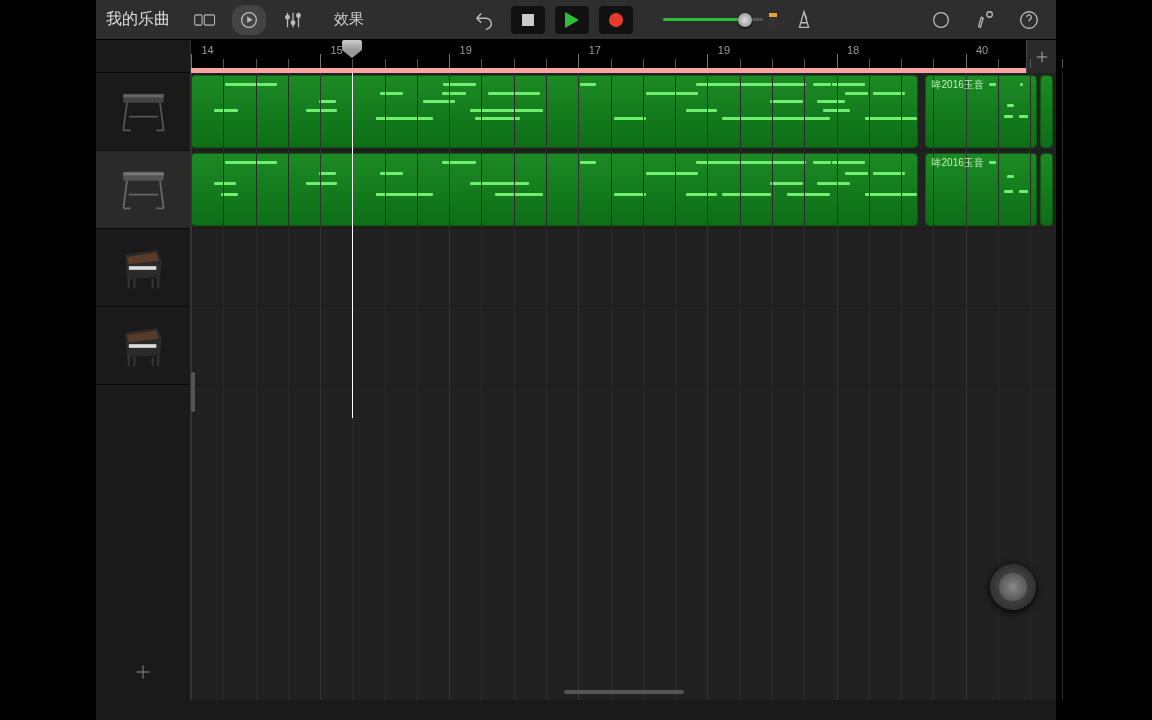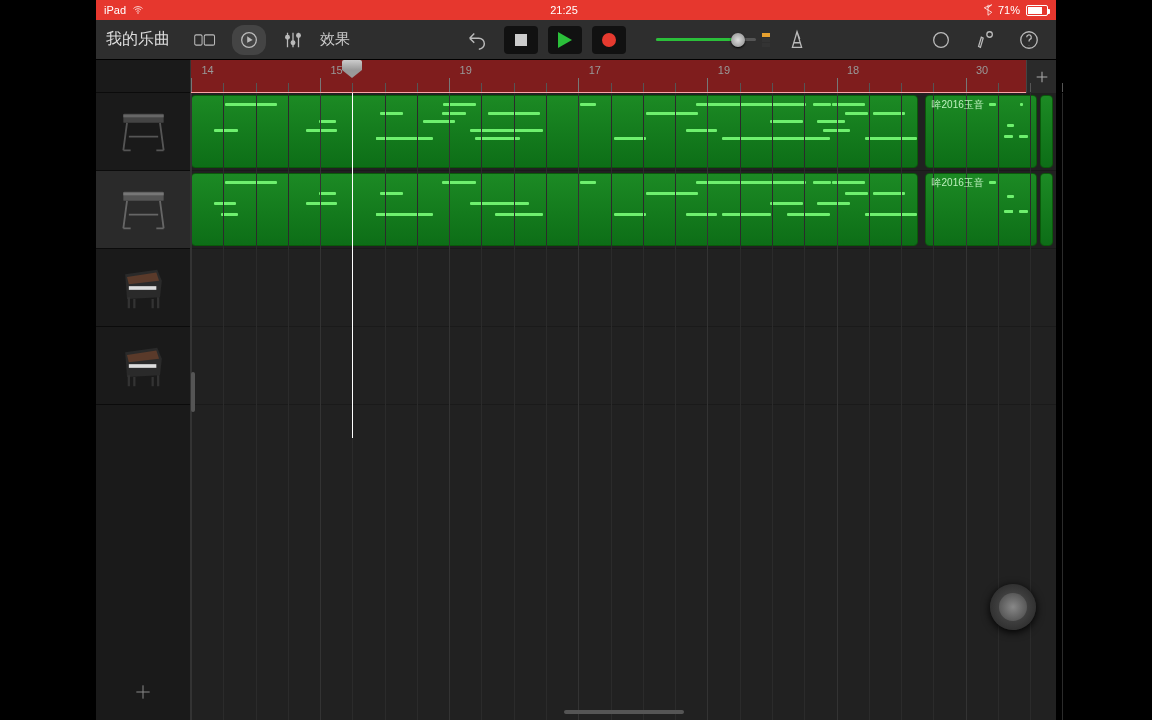--- a/index.html
+++ b/index.html
@@ -13,21 +13,21 @@
 .batt{display:flex;align-items:center;gap:3px}
 .batt-icon{width:22px;height:11px;border:1px solid #fff;border-radius:2px;position:relative}
 .batt-icon:after{content:"";position:absolute;right:-3px;top:3px;width:2px;height:5px;background:#fff;border-radius:0 1px 1px 0}
 .batt-fill{position:absolute;left:1px;top:1px;bottom:1px;background:#fff;width:70%}
 
 
 .toolbar{height:40px;background:#2e2e2e;display:flex;align-items:center;padding:0 10px;gap:10px;border-bottom:1px solid #000}
 .song{color:#ddd;font-size:16px;margin-right:8px}
 .tool-btn{width:34px;height:30px;display:flex;align-items:center;justify-content:center;color:#bbb;cursor:pointer}
 .tool-btn svg{width:22px;height:22px;stroke:#bbb;fill:none;stroke-width:1.4}
-.fx{color:#ccc;font-size:15px;margin-left:0;margin-right:auto}
+.fx{color:#ccc;font-size:15px;margin-left:14px;margin-right:auto}
 
 
 .transport{display:flex;align-items:center;gap:10px}
 .tbtn{width:34px;height:28px;border-radius:4px;display:flex;align-items:center;justify-content:center;cursor:pointer}
 .tbtn.dark{background:#111}
 .stop-sq{width:12px;height:12px;background:#ccc}
 .play-tri{width:0;height:0;border-left:14px solid #2bbf3a;border-top:8px solid transparent;border-bottom:8px solid transparent}
 .rec-c{width:14px;height:14px;border-radius:50%;background:#e63a2f}
 .vol{display:flex;align-items:center;gap:6px;margin-left:20px}
 .vol-track{width:100px;height:3px;background:#555;position:relative;border-radius:2px}
@@ -44,21 +44,21 @@
 .trackcol{width:95px;background:#1a1a1a;display:flex;flex-direction:column;border-right:1px solid #333}
 .trackcol .spacer{height:33px;border-bottom:1px solid #0b0b0b}
 .thead{height:78px;display:flex;align-items:center;justify-content:center;border-bottom:1px solid #0b0b0b;position:relative}
 .thead.sel{background:#2a2a2a}
 .inst-sm{width:55px;height:60px}
 .trackcol .grow{flex:1}
 .add-trk{height:56px;display:flex;align-items:center;justify-content:center;color:#888}
 .add-trk svg{width:20px;height:20px;stroke:#888;stroke-width:1.2}
 
 .timeline{flex:1;display:flex;flex-direction:column;position:relative;background:#212121}
-.ruler{height:33px;background:#7f1d1d;position:relative;border-bottom:1px solid #fca5a5}
+.ruler{height:33px;background:#000000;position:relative;border-bottom:5px solid #fca5a5}
 .bar-lbl{position:absolute;top:4px;color:#999;font-size:11px}
 .tick{position:absolute;bottom:0;width:1px;height:9px;background:#555}
 .tick.maj{height:14px;background:#777}
 .add-sec{position:absolute;right:0;top:0;width:30px;height:33px;display:flex;align-items:center;justify-content:center;color:#aaa;cursor:pointer;background:#2a2a2a;border-left:1px solid #444}
 
 .lanes{flex:1;position:relative;background:#212121}
 .lane{height:78px;position:relative;border-bottom:1px solid #1a1a1a}
 .vgrid{position:absolute;top:0;bottom:0;width:1px;background:#2b2b2b}
 .vgrid.maj{background:#333}
 .clip{position:absolute;top:2px;bottom:2px;border-radius:4px;overflow:hidden;border:1px solid #0a5a0a}
@@ -79,39 +79,20 @@
 .zoom-knob:after{content:"";width:28px;height:28px;border-radius:50%;background:radial-gradient(#888,#444)}
 .home-ind{position:absolute;bottom:6px;left:50%;transform:translateX(-50%);width:120px;height:4px;background:#555;border-radius:2px}
 
 .scrollthumb{position:absolute;left:95px;top:372px;width:4px;height:40px;background:#555;border-radius:2px;z-index:5}
 </style>
 </head>
 <body>
 
 <div class="screen">
 
-  <div class="status">
-    <div class="l">
-      <span>iPad</span>
-      <svg class="wifi" viewBox="0 0 24 24">
-          <path d="M3 9c5-5 13-5 18 0M6 12c3.5-3.5 8.5-3.5 12 0M9 15c1.8-1.8 4.2-1.8 6 0" stroke="#fff" fill="none" stroke-width="1.6"></path>
-          <circle cx="12" cy="18" r="1.4" fill="#fff"></circle>
-        </svg>
-    </div>
-    <span>21:25</span>
-    <div class="r batt">
-      <svg width="8" height="12" viewBox="0 0 10 16">
-          <path d="M5 1v14l5-4-10-6 10-4-5 4" stroke="#fff" fill="none" stroke-width="1"></path>
-        </svg>
-      <span>71%</span>
-      <span class="batt-icon">
-          <span class="batt-fill"></span>
-        </span>
-    </div>
-  </div>
 
   <div class="toolbar">
     <span class="song">我的乐曲</span>
     <div class="tool-btn">
       <svg viewBox="0 0 30 20">
           <rect x="1" y="3" width="10" height="14" rx="2"></rect>
           <rect x="14" y="3" width="14" height="14" rx="2"></rect>
         </svg>
     </div>
     <div class="tool-btn" style="background:#444;border-radius:12px">
@@ -255,21 +236,21 @@
           <span class="bar-lbl" style="left: 60.9015%;">19</span>
           <span class="tick maj" style="left: 59.7015%;"></span>
           <span class="tick" style="left: 63.4328%;"></span>
           <span class="tick" style="left: 67.1642%;"></span>
           <span class="tick" style="left: 70.8955%;"></span>
           <span class="bar-lbl" style="left: 75.8269%;">18</span>
           <span class="tick maj" style="left: 74.6269%;"></span>
           <span class="tick" style="left: 78.3582%;"></span>
           <span class="tick" style="left: 82.0896%;"></span>
           <span class="tick" style="left: 85.8209%;"></span>
-          <span class="bar-lbl" style="left: 90.7522%;">30</span>
+          <span class="bar-lbl" style="left: 90.7522%;">40</span>
           <span class="tick maj" style="left: 89.5522%;"></span>
           <span class="tick" style="left: 93.2836%;"></span>
           <span class="tick" style="left: 97.0149%;"></span>
           <span class="tick" style="left: 100.746%;"></span>
         </div>
       <div class="lanes">
         <div class="playhead"></div>
 
         <div class="lane">
           <div class="clip main">

